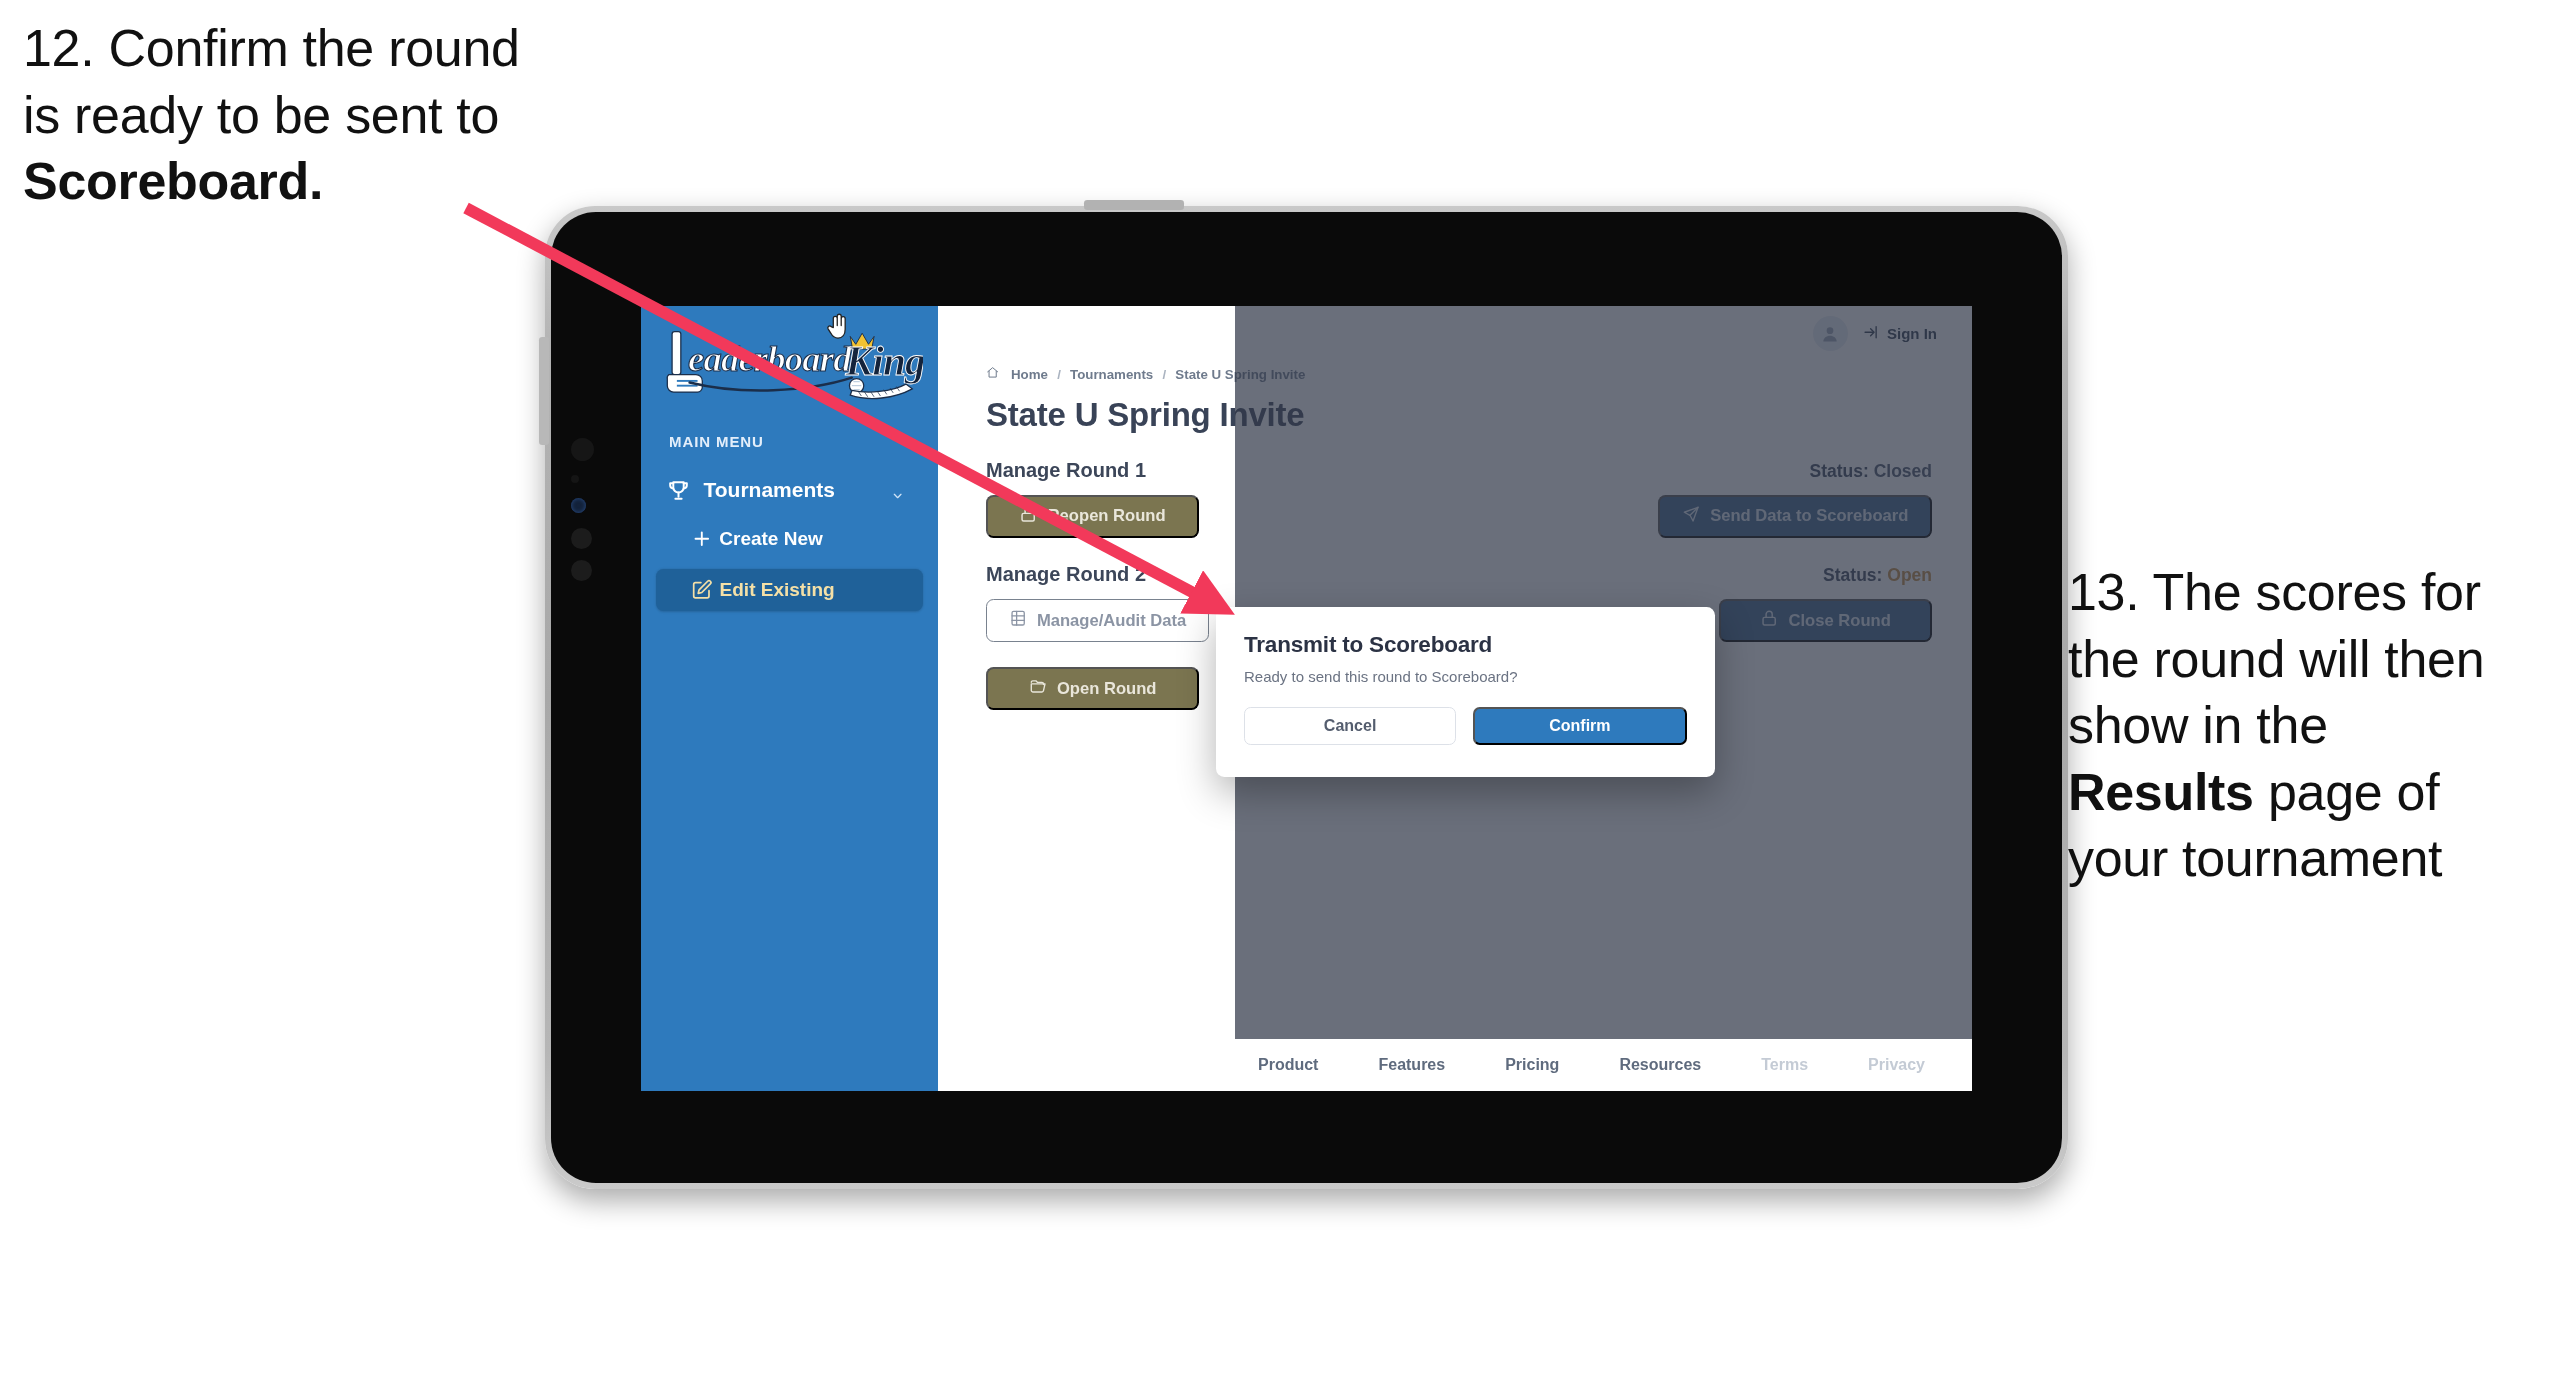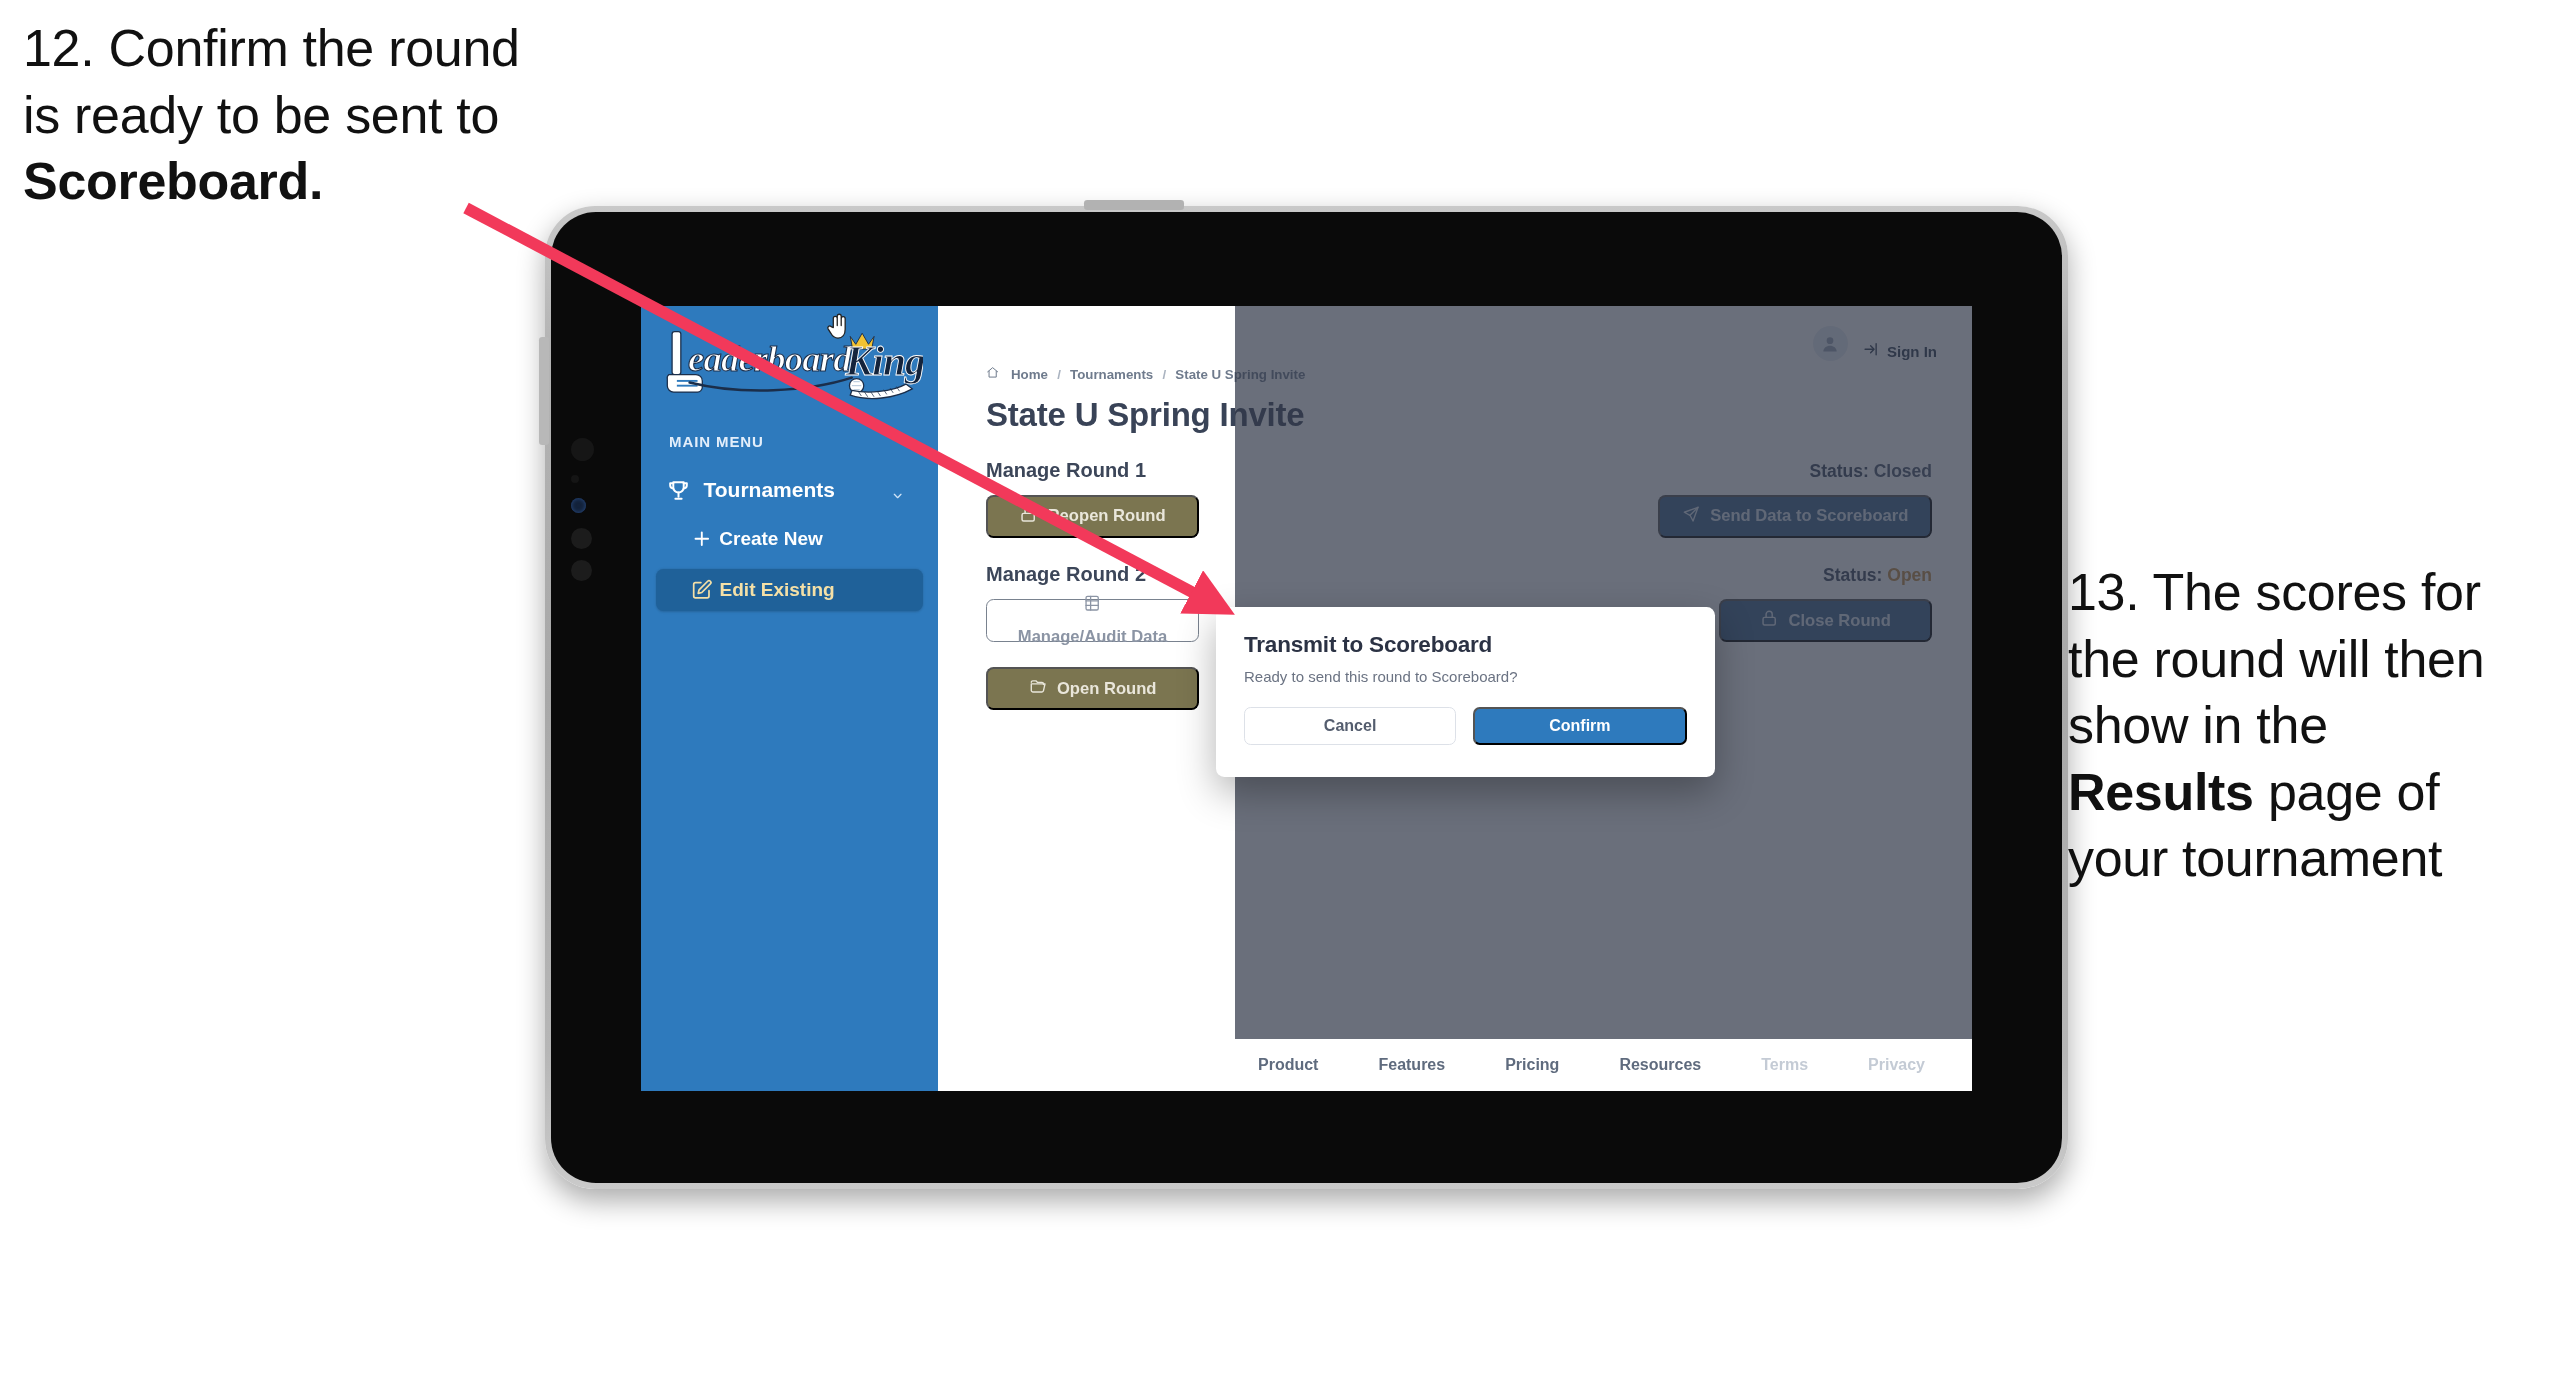--- a/index.html
+++ b/index.html
@@ -124,21 +124,21 @@
   }
 
   
   #app-main {
     flex:1 1 auto; position:relative; background:#ffffff;
     display:flex; flex-direction:column;
   }
   #main-scroll { flex:1 1 auto; position:relative; }
 
   #app-topbar {
-    height:55px; display:flex; align-items:flex-end; justify-content:flex-end;
+    height:55px; display:flex; align-items:center; justify-content:flex-end;
     padding-right:35px; gap:15px;padding-left:23px;
   }
   #avatar-circle {
     width:35px; height:35px; border-radius:50%;
     background:#e7ecf2; display:flex; align-items:center; justify-content:center;
     color:#97a2b3;
   }
   #avatar-circle svg { width:20px; height:20px; }
   #signin-button {
     display:flex; align-items:center; gap:7.5px;
@@ -175,21 +175,21 @@
     margin-top:13.3px;
   }
   .btn {
     display:inline-flex; align-items:center; justify-content:center; gap:10px;
     height:43px; border-radius:7.5px;
     font-size:16.6px; font-weight:700;
     padding:0 21.6px; min-width:213px;
   }
   .btn svg { width:18.3px; height:18.3px; }
   .btn-olive   { background:#7b7550; color:#e9e6da; }
-  .btn-ghost   { background:transparent; color:#8b94a4; border:0.8px solid #79828f;flex-direction:column; }
+  .btn-ghost   { background:transparent; color:#8b94a4; border:0.8px solid #79828f; }
   .btn-steel   { background:#3a608a; color:#dbe4ee; }
 
   
   #app-footer {
     height:52px; background:#ffffff;
     display:flex; align-items:center; justify-content:flex-end;
     gap:60px; padding-right:47px;
     font-size:16px; font-weight:700;
   }
   #app-footer a { color:#5f6b7e; text-decoration:none; }

